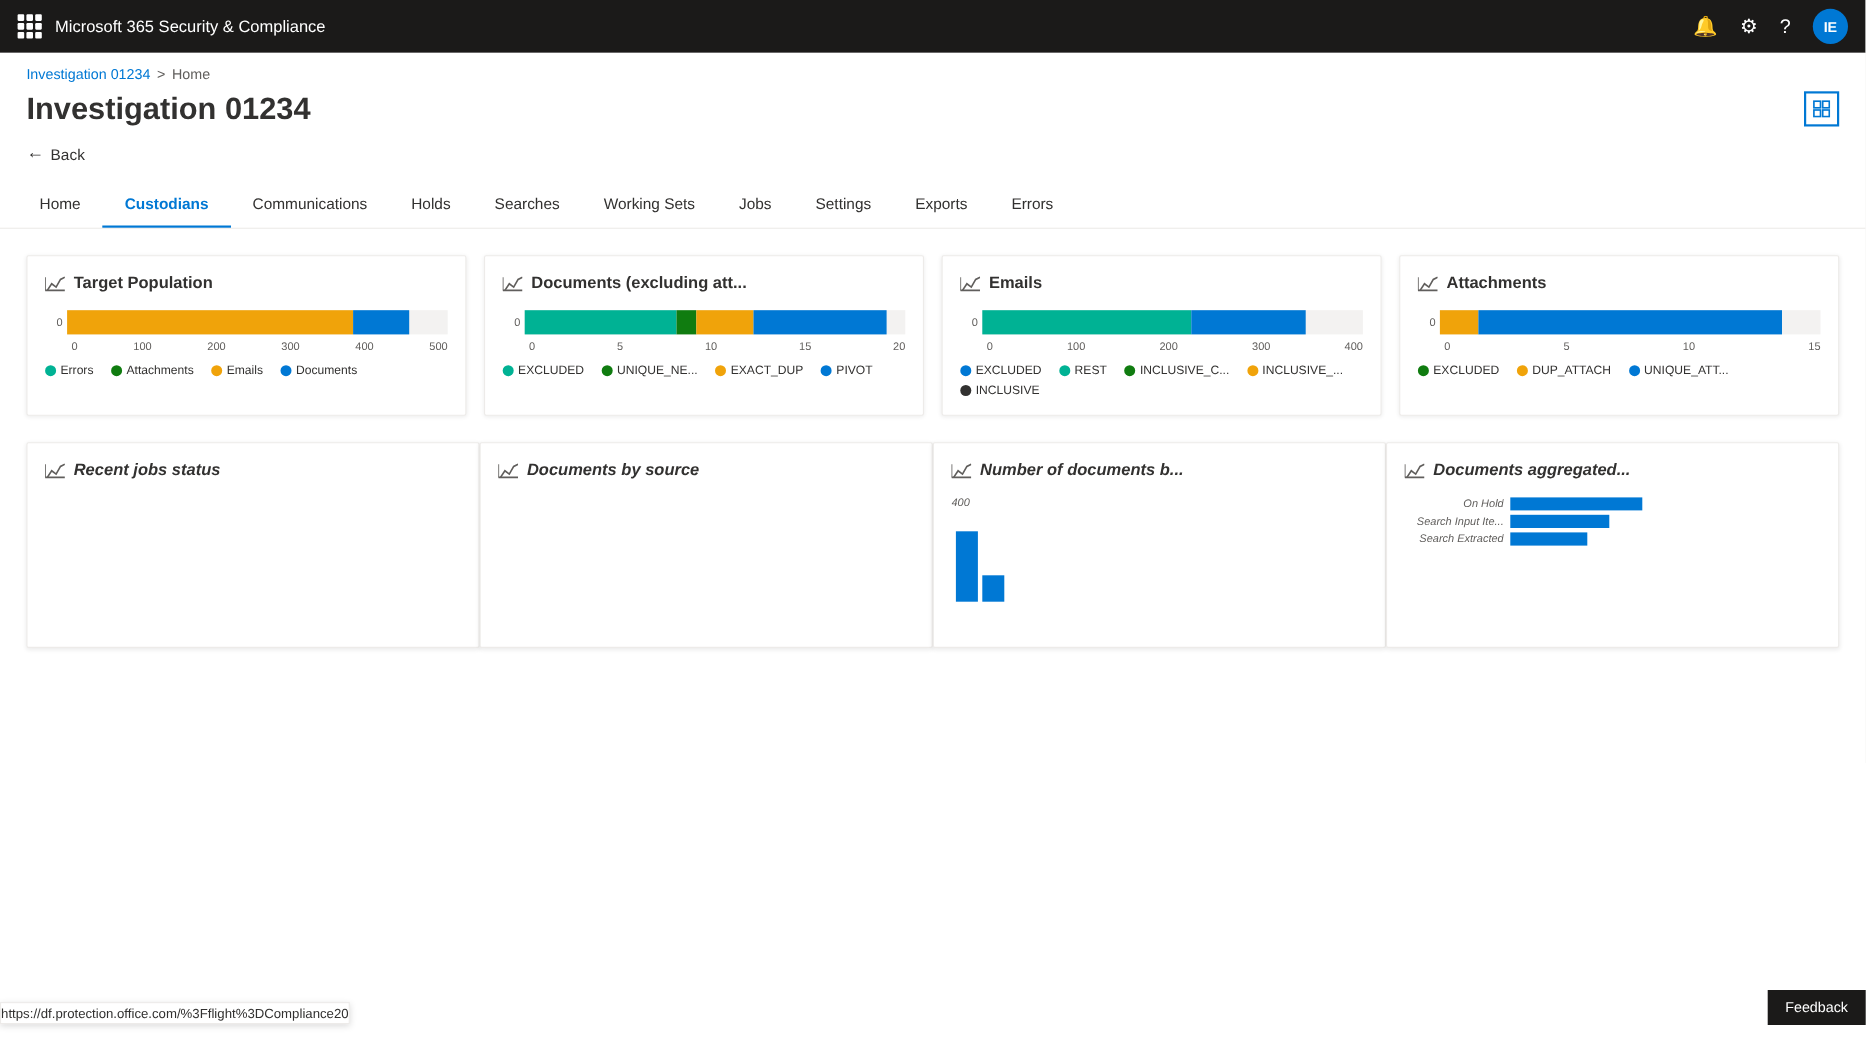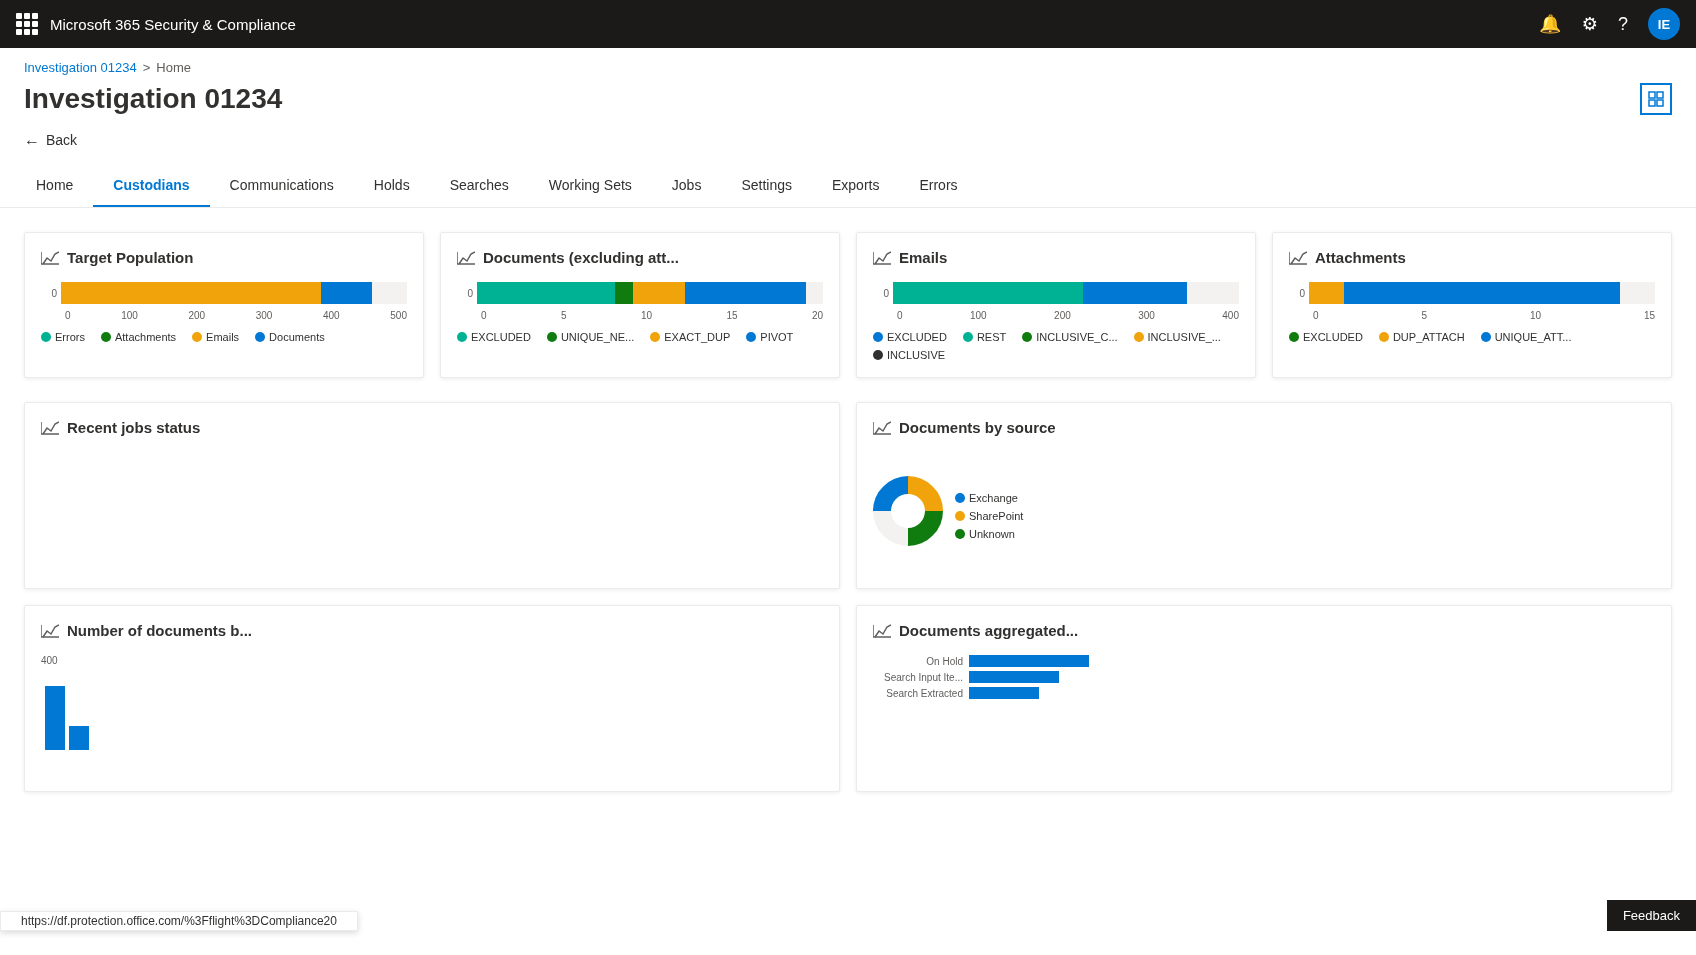--- a/index.html
+++ b/index.html
@@ -85,21 +85,21 @@
 
     .axis-labels { display: flex; justify-content: space-between; font-size: 10px; color: #605e5c; padding: 2px 0; margin-left: 24px; }
 
     .legend { display: flex; flex-wrap: wrap; gap: 6px 16px; font-size: 11px; margin-top: 8px; }
     .legend-item { display: flex; align-items: center; gap: 4px; }
     .legend-dot { width: 10px; height: 10px; border-radius: 50%; flex-shrink: 0; }
 
     .url-tooltip {
       position: fixed; bottom: 24px; left: 0;
       background: #fff; border: 1px solid #edebe9;
-      padding: 2px 20px; font-size: 12px; color: #323130;
+      padding: 2px 0; font-size: 12px; color: #323130;
       max-width: 400px; white-space: nowrap; overflow: hidden;
       box-shadow: 0 2px 6px rgba(0,0,0,0.15);
     }
 
     
     .feedback-btn {
       position: fixed; bottom: 24px; right: 0;
       background: #1b1a19; color: #fff;
       padding: 8px 16px; font-size: 13px;
       cursor: pointer; z-index: 200;
@@ -109,21 +109,21 @@
     .donut-placeholder {
       width: 70px; height: 70px;
       border-radius: 50%;
       border: 18px solid;
       border-color: #0078d4 #f0a30a #107c10 transparent;
       display: inline-block;
       transform: rotate(-45deg);
     }
 
     
-    .bottom-cards { display: grid; grid-template-columns: repeat(2, 1fr); gap: 16px; padding: 0 24px 80px; }
+    .bottom-cards { display: grid; grid-template-columns: repeat(4, 1fr); padding: 0 24px 80px; font-style: italic; }
     .bottom-card-content { min-height: 120px; position: relative; overflow: hidden; }
 
     
     .vbar-chart { display: flex; align-items: flex-end; gap: 4px; height: 80px; padding: 0 4px; }
     .vbar { background: #0078d4; width: 20px; }
 
     
     .hbar-agg { display: flex; flex-direction: column; gap: 4px; font-size: 11px; }
     .hbar-agg-row { display: flex; align-items: flex-end; gap: 6px; }
     .hbar-agg-label { width: 90px; text-align: right; font-size: 10px; color: #605e5c; white-space: nowrap; overflow: hidden; text-overflow: ellipsis; }
@@ -409,39 +409,20 @@
       <div class="card-header">
         <span class="card-icon">
           <svg width="18" height="16" viewBox="0 0 18 16" fill="none">
             <polyline points="2,14 6,8 10,11 14,4 18,2" stroke="#605e5c" stroke-width="1.5" fill="none"></polyline>
             <line x1="0" y1="14" x2="0" y2="2" stroke="#605e5c" stroke-width="1.5"></line>
             <line x1="0" y1="14" x2="18" y2="14" stroke="#605e5c" stroke-width="1.5"></line>
           </svg>
         </span>
         <span class="card-title">Documents by source</span>
       </div>
-      <div class="bottom-card-content" style="display:flex;align-items:center;gap:12px;">
-        <div>
-          <div class="donut-placeholder" style="border-color: #0078d4 #f0a30a #107c10 #f3f2f1;"></div>
-        </div>
-        <div class="legend" style="flex-direction:column;">
-          <div class="legend-item">
-            <div class="legend-dot" style="background:#0078d4;"></div>
-            <span>Exchange</span>
-          </div>
-          <div class="legend-item">
-            <div class="legend-dot" style="background:#f0a30a;"></div>
-            <span>SharePoint</span>
-          </div>
-          <div class="legend-item">
-            <div class="legend-dot" style="background:#107c10;"></div>
-            <span>Unknown</span>
-          </div>
-        </div>
-      </div>
     </div>
 
     <div class="card">
       <div class="card-header">
         <span class="card-icon">
           <svg width="18" height="16" viewBox="0 0 18 16" fill="none">
             <polyline points="2,14 6,8 10,11 14,4 18,2" stroke="#605e5c" stroke-width="1.5" fill="none"></polyline>
             <line x1="0" y1="14" x2="0" y2="2" stroke="#605e5c" stroke-width="1.5"></line>
             <line x1="0" y1="14" x2="18" y2="14" stroke="#605e5c" stroke-width="1.5"></line>
           </svg>

